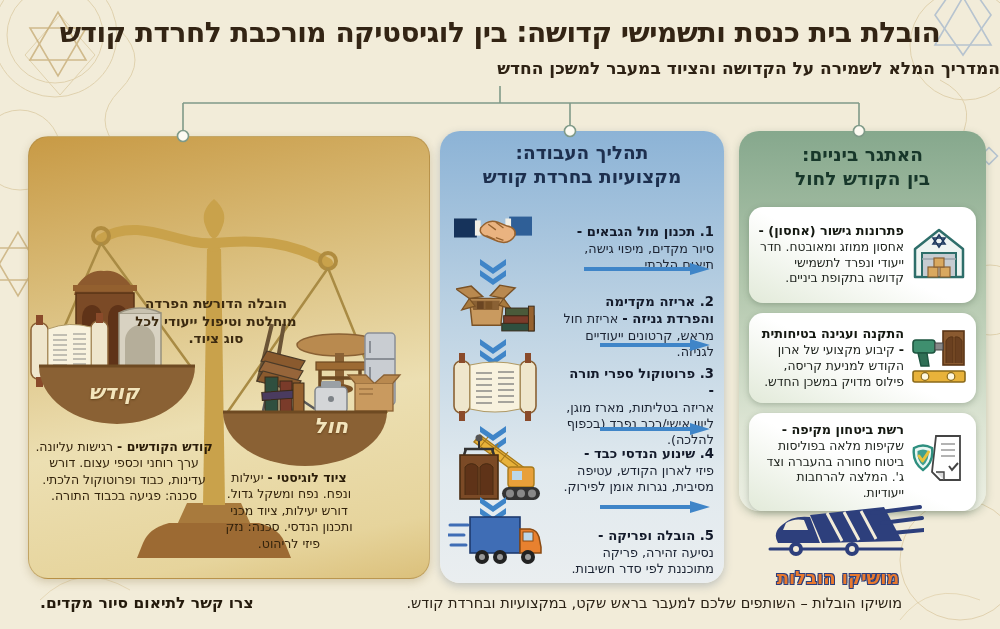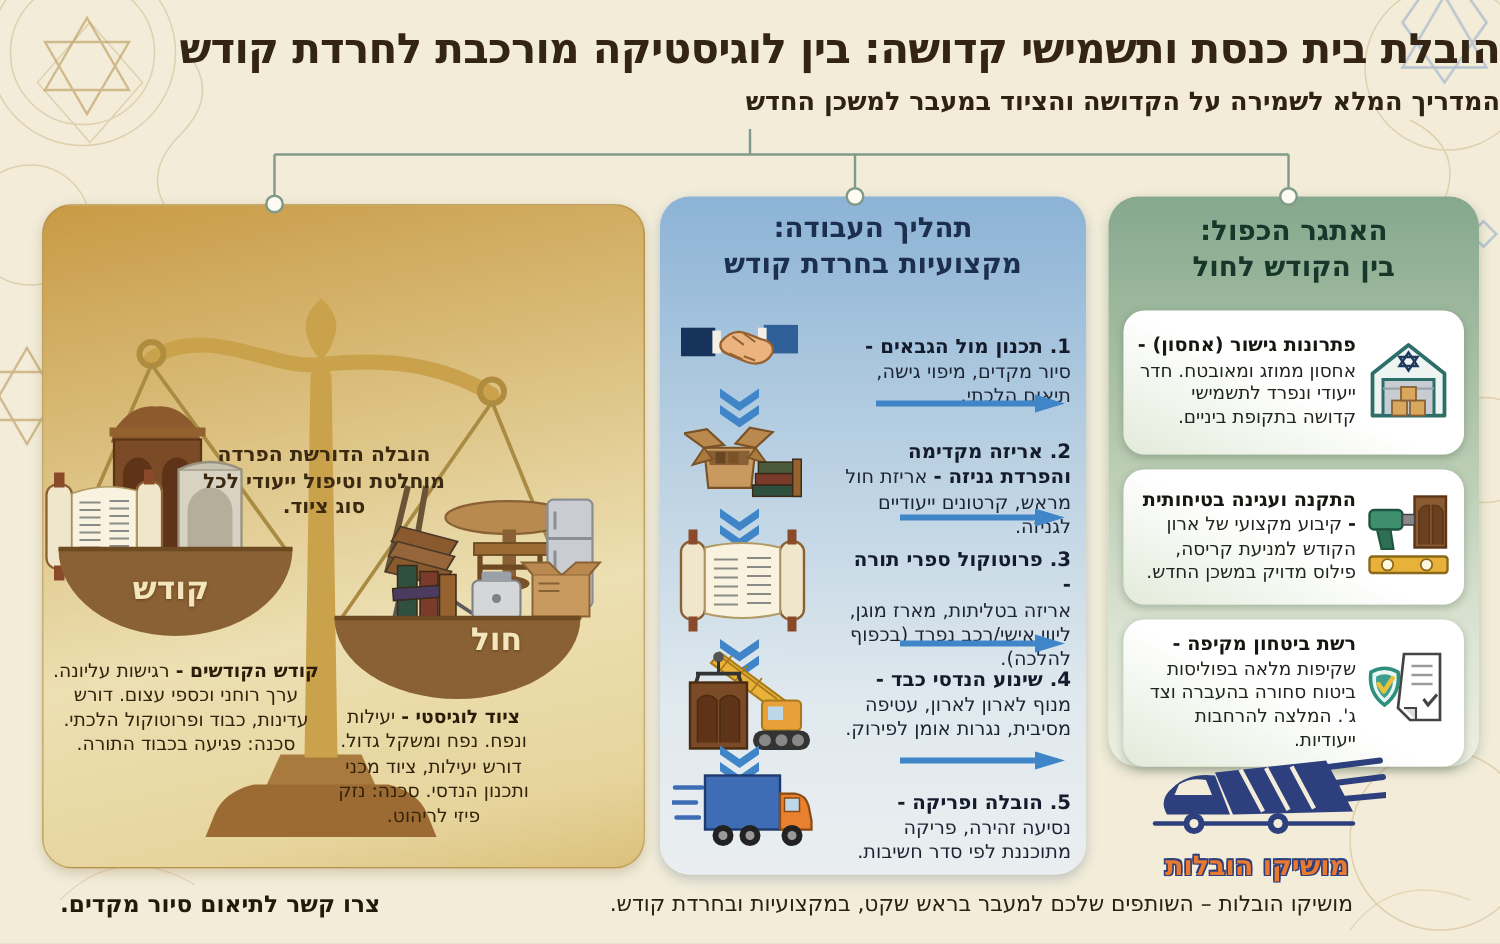--- a/index.html
+++ b/index.html
@@ -1,20 +1,20 @@
 <!DOCTYPE html>
 <html dir="rtl" lang="he"><head>
 <meta charset="utf-8">
 <style>
   html,body{margin:0;padding:0;}
   body{font-family:"DejaVu Sans", sans-serif; background:#d8d2c0;}
   .canvas{position:relative;width:1000px;height:629px;background:#f2ecd9;overflow:hidden;margin:0 auto;}
   .deco{position:absolute;inset:0;z-index:0;pointer-events:none;}
   
-  .main-title{position:absolute;top:16px;left:0;width:100%;
+  .main-title{position:absolute;top:16px;left:0;width:100%;text-align:center;
     font-size:28px;font-weight:bold;color:#332414;z-index:4;letter-spacing:-0.5px;}
   .sub-title{position:absolute;top:58px;left:0;width:100%;text-align:right;
     font-size:17px;font-weight:bold;color:#2e2214;z-index:4;}
   .connector{position:absolute;inset:0;z-index:5;pointer-events:none;}
   
   .panel{position:absolute;border-radius:20px;z-index:2;}
   .panel h2{margin:0;text-align:center;font-size:18.5px;line-height:1.28;font-weight:bold;}
   .left-panel{left:28px;top:136px;width:400px;height:441px;
     background:linear-gradient(168deg,#c89a45 0%,#d9bc79 30%,#ecdfb2 62%,#e6d49c 88%,#dbc07b 100%);
     border:1px solid rgba(170,135,70,.55);box-shadow:0 3px 8px rgba(120,95,40,.25);}
@@ -23,21 +23,21 @@
     background:linear-gradient(180deg,#8cb3d6 0%,#b9d0e2 38%,#e0e9ee 75%,#eaeef0 100%);
     box-shadow:0 3px 8px rgba(60,85,120,.28);padding-left:24px;}
   .middle-panel h2{position:absolute;top:10px;left:0;width:100%;color:#1d2f4e;}
   .right-panel{left:739px;top:131px;width:247px;height:380px;
     background:linear-gradient(180deg,#86a88d 0%,#b2c7ad 40%,#dde5d4 78%,#ecefe3 100%);
     box-shadow:0 3px 8px rgba(60,95,70,.28);}
   .right-panel h2{position:absolute;top:12px;left:0;width:100%;color:#17372a;}
   
   .scale-svg{position:absolute;left:0;top:0;width:400px;height:441px;}
   .pan-label{position:absolute;font-weight:bold;font-size:21px;color:#f3e5bc;
-    text-shadow:0 1px 2px rgba(60,35,5,.5);z-index:3;}
+    text-shadow:0 1px 2px rgba(60,35,5,.5);z-index:3;font-style:italic;}
   .holy-label{left:45px;top:243px;width:80px;text-align:center;}
   .secular-label{left:272px;top:277px;width:60px;text-align:center;}
   .center-note{position:absolute;left:95px;top:158px;width:184px;text-align:center;
     font-size:13.5px;font-weight:600;line-height:1.3;color:#3c2a10;z-index:3;}
   .pan-text{position:absolute;text-align:center;font-size:12.5px;line-height:1.32;color:#33230c;z-index:3;}
   .holy-text{left:2px;top:289px;width:186px;}
   .secular-text{left:188px;top:320px;width:144px;}
   .pan-text b{color:#2a1c08;}
   
   .step-icon{position:absolute;}
@@ -314,21 +314,21 @@
         <rect x="8" y="26" width="38" height="44" fill="#7b4a26" stroke="#4a2c12" stroke-width="1.6"></rect>
         <path d="M13,66 v-28 a9 11 0 0 1 13,0 v28 M28,66 v-28 a9 11 0 0 1 13,0 v28" fill="#5f3318" stroke="#4a2c12" stroke-width="1"></path>
         <rect x="56" y="38" width="26" height="20" rx="3" fill="#e8a03a" stroke="#a87a1a" stroke-width="1.4"></rect>
         <rect x="60" y="42" width="10" height="9" fill="#bcd7e8"></rect>
         <rect x="50" y="58" width="38" height="13" rx="6.5" fill="#333"></rect>
         <circle cx="58" cy="64.5" r="4" fill="#888"></circle>
           <circle cx="69" cy="64.5" r="4" fill="#888"></circle>
           <circle cx="80" cy="64.5" r="4" fill="#888"></circle>
       </svg>
     </div>
-    <p class="step-text" style="top:302px" dir="rtl"><b>4. שינוע הנדסי כבד -</b><br><span>מנוף לארון לארון, עטיפה מסיבית, נגרות אומן לפירוק.</span></p>
+    <p class="step-text" style="top:302px" dir="rtl"><b>4. שינוע הנדסי כבד -</b><br><span>פיזי לארון הקודש, עטיפה מסיבית, נגרות אומן לפירוק.</span></p>
     <div class="chev" style="top:366px">
       <svg width="26" height="26" viewBox="0 0 26 26">
           <g fill="#3f85c8">
             <path d="M0,0 L13,9 L26,0 L26,6 L13,15 L0,6 Z"></path>
             <path d="M0,11 L13,20 L26,11 L26,17 L13,26 L0,17 Z"></path>
           </g>
         </svg>
     </div>
     <div class="harrow" style="top:368px">
       <svg width="110" height="16" viewBox="0 0 110 16">
@@ -350,21 +350,21 @@
           <circle cx="52" cy="46" r="3" fill="#999"></circle>
         <circle cx="80" cy="46" r="7" fill="#222"></circle>
           <circle cx="80" cy="46" r="3" fill="#999"></circle>
       </svg>
     </div>
     <p class="step-text" style="top:384px" dir="rtl"><b>5. הובלה ופריקה -</b><br><span>נסיעה זהירה, פריקה מתוכננת לפי סדר חשיבות.</span></p>
   </section>
 
   <section class="panel right-panel">
     <h2>
-      <span>האתגר הכפול:</span><br>
+      <span>האתגר ביניים:</span><br>
       <span>בין הקודש לחול</span>
     </h2>
 
     <div class="card" style="top:76px;height:96px">
       <div class="card-icon">
         <svg width="56" height="56" viewBox="0 0 56 56">
           <path d="M4,24 L28,5 L52,24 V52 H4 Z" fill="#eef4f2" stroke="#2e6e6a" stroke-width="2.5" stroke-linejoin="round"></path>
           <g stroke="#1e3a5f" stroke-width="1.6" fill="none">
             <path d="M22,19 L28,10 L34,19 Z"></path>
               <path d="M22,13 L28,22 L34,13 Z"></path>

